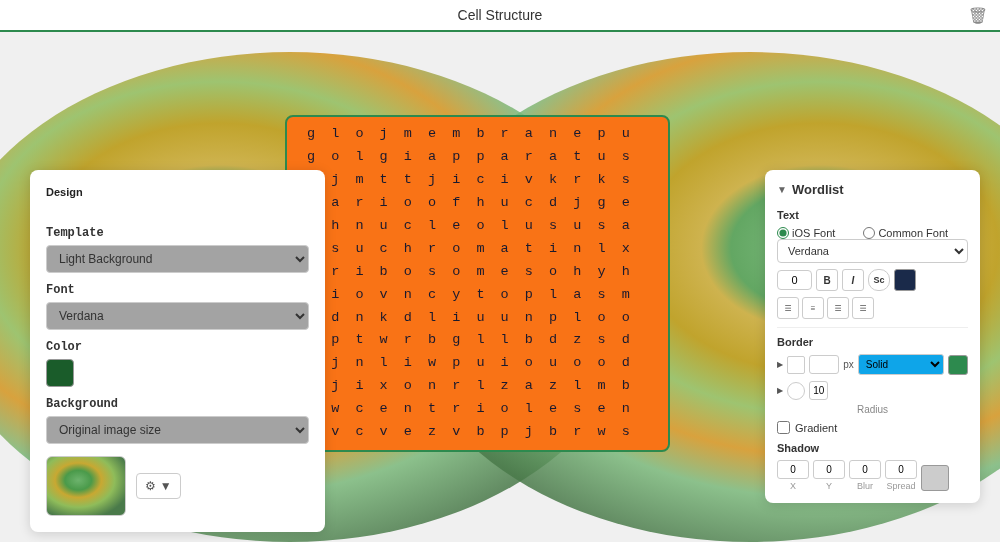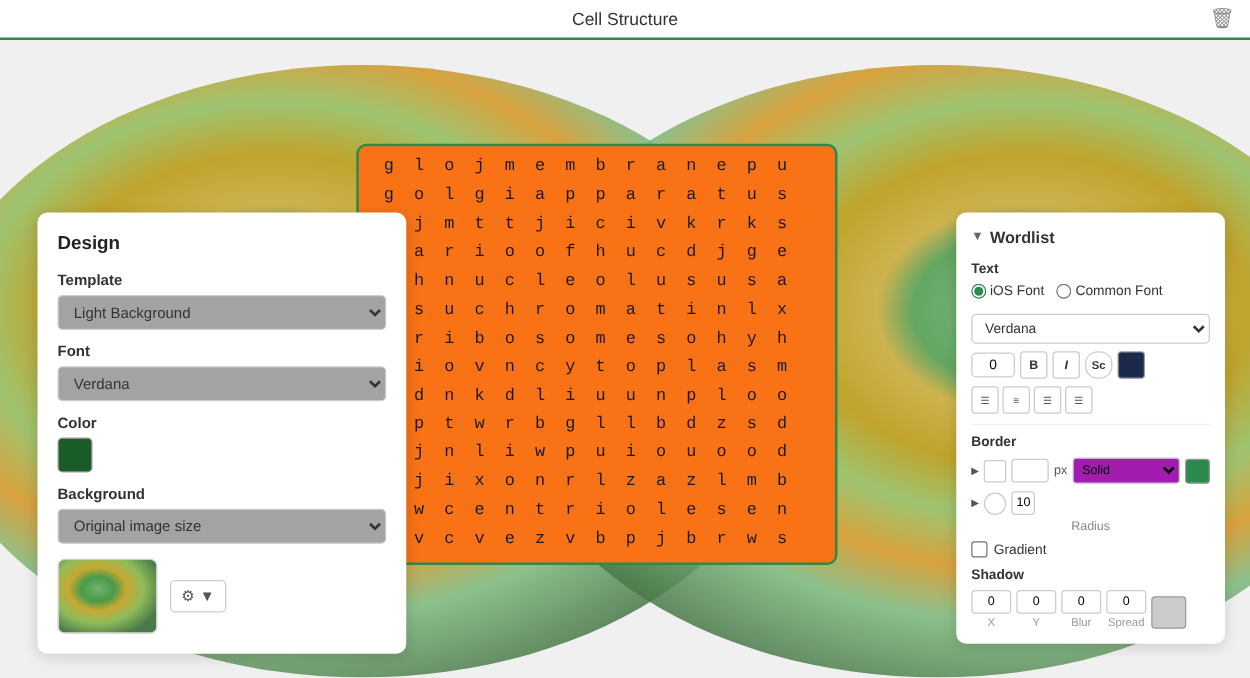--- a/index.html
+++ b/index.html
@@ -100,31 +100,32 @@
       top: 170px;
       left: 30px;
       width: 295px;
       background: white;
       border-radius: 8px;
       padding: 16px;
       box-shadow: 0 2px 12px rgba(0,0,0,0.15);
       z-index: 20;
     }
     .design-panel h2 {
-      font-size: 15px;
+      font-size: 11px;
       font-weight: 600;
-      margin-bottom: 14px;
+      margin-bottom: 28px;
       color: #222;
     }
     .panel-label {
       font-size: 12px;
       font-weight: 600;
       color: #333;
       margin-bottom: 5px;
       margin-top: 10px;
+      font-family: Liberation Mono, monospace;
     }
     .panel-select {
       width: 100%;
       border: 1px solid #ccc;
       border-radius: 4px;
       padding: 5px 8px;
       font-size: 12px;
       color: #333;
       background: #a3a3a3;
       appearance: auto;
@@ -193,22 +194,22 @@
     }
     .section-label {
       font-size: 11px;
       font-weight: 600;
       color: #333;
       margin-bottom: 6px;
       margin-top: 8px;
     }
     .radio-group {
       display: flex;
-      gap: 10px;
-      margin-bottom: 12px;
+      gap: 28px;
+      margin-bottom: 0;
       align-items: center;
     }
     .radio-label {
       font-size: 11px;
       color: #333;
       display: flex;
       align-items: center;
       gap: 3px;
     }
     .radio-input {
@@ -292,21 +293,21 @@
       border-radius: 3px;
       padding: 3px;
       font-size: 10px;
       text-align: center;
     }
     .border-style-select {
       border: 1px solid #ccc;
       border-radius: 3px;
       padding: 3px;
       font-size: 10px;
-      background: #a21caf;
+      background: #0ea5e9;
       flex: 1;
     }
     .border-color-btn {
       width: 20px; height: 20px;
       background: #2d8a4e;
       border-radius: 3px;
       border: 1px solid #999;
       cursor: pointer;
     }
     .radius-row {

